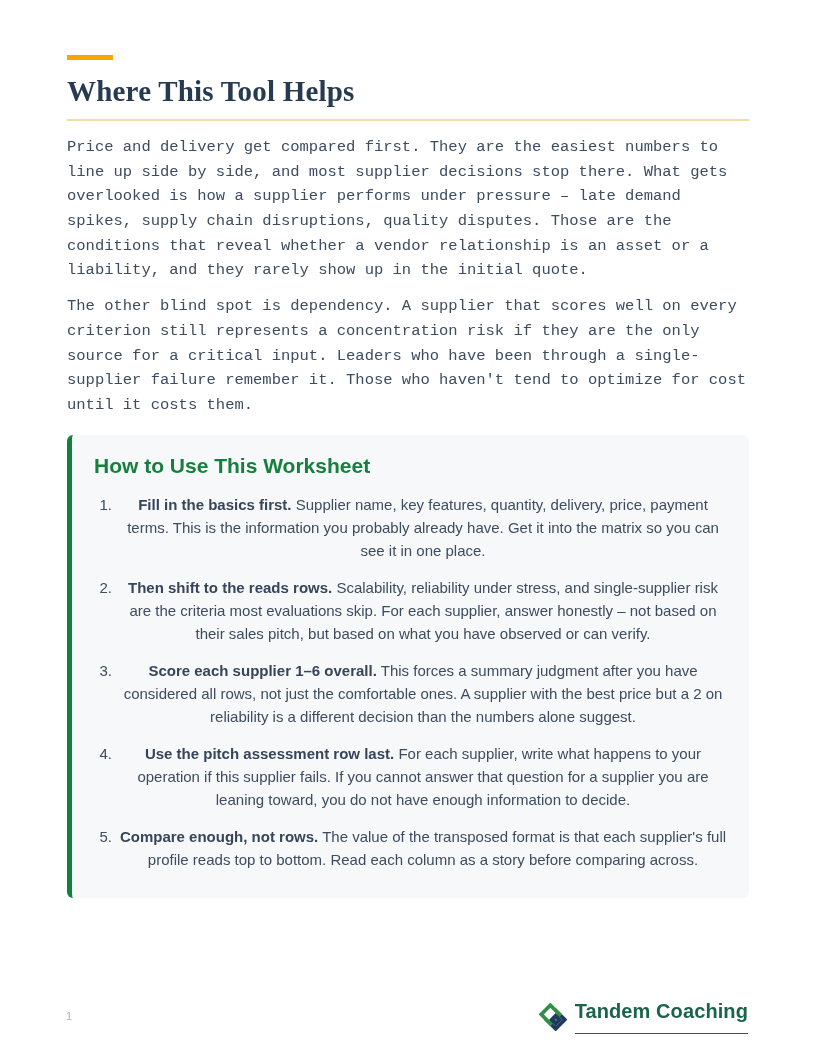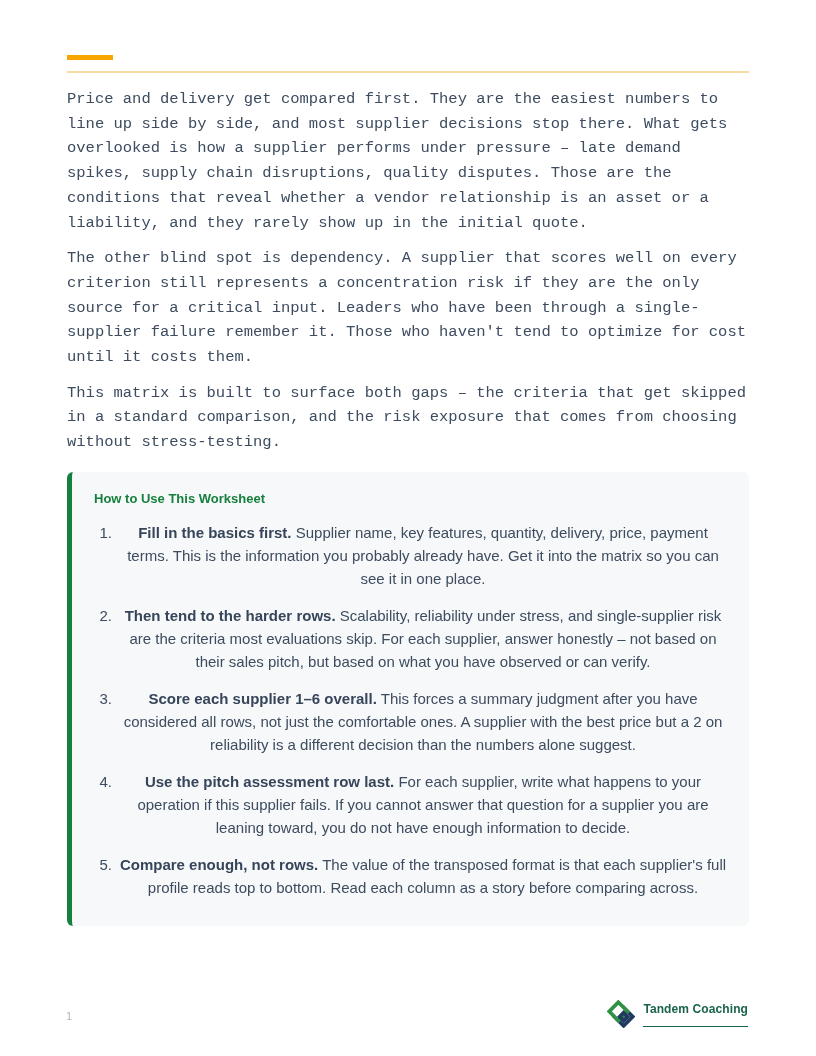--- a/index.html
+++ b/index.html
@@ -55,21 +55,21 @@
 
   .callout {
     margin-top: 17px;
     background: #F7F8F9;
     border-left: 5px solid #15803D;
     border-radius: 6px;
     padding: 19px 20px 27px 22px;
   }
 
   .callout-heading {
-    font-size: 13px;
+    font-size: 21px;
     font-weight: 700;
     color: #15803D;
   }
 
   .callout ol {
     list-style: none;
     margin-top: 15px;
   }
 
   .callout li {
@@ -114,55 +114,55 @@
   .brand {
     position: absolute;
     right: 68px;
     top: 0;
     display: flex;
     align-items: center;
     gap: 8px;
   }
 
   .brand-name {
-    font-size: 12px;
+    font-size: 20px;
     font-weight: 700;
     color: #1A6449;
     letter-spacing: 0.1px;
     border-bottom: 1.5px solid #1A6449;
     padding-bottom: 10px;
   }
 </style>
 </head>
 <body>
 
 <div class="page">
   <div class="content">
 
     <div class="accent-bar"></div>
 
+    <h1 class="doc-title">Where This Tool Helps</h1>
 
     <div class="title-rule"></div>
 
     <div class="intro">
       <p>Price and delivery get compared first. They are the easiest numbers to line up side by side, and most supplier decisions stop there. What gets overlooked is how a supplier performs under pressure – late demand spikes, supply chain disruptions, quality disputes. Those are the conditions that reveal whether a vendor relationship is an asset or a liability, and they rarely show up in the initial quote.</p>
       <p>The other blind spot is dependency. A supplier that scores well on every criterion still represents a concentration risk if they are the only source for a critical input. Leaders who have been through a single-supplier failure remember it. Those who haven't tend to optimize for cost until it costs them.</p>
-      <p>This matrix is built to surface both gaps – the criteria that get skipped in a standard comparison, and the risk exposure that comes from choosing without stress-testing.</p>
     </div>
 
     <div class="callout">
       <div class="callout-heading">How to Use This Worksheet</div>
       <ol>
         <li>
           <span class="li-num">1.</span>
           <span class="li-text"><span class="li-lead">Fill in the basics first.</span> <span>Supplier name, key features, quantity, delivery, price, payment terms. This is the information you probably already have. Get it into the matrix so you can see it in one place.</span></span>
         </li>
         <li>
           <span class="li-num">2.</span>
-          <span class="li-text"><span class="li-lead">Then tend to the harder rows.</span> <span>Scalability, reliability under stress, and single-supplier risk are the criteria most evaluations skip. For each supplier, answer honestly – not based on their sales pitch, but based on what you have observed or can verify.</span></span>
+          <span class="li-text"><span class="li-lead">Then shift to the reads rows.</span> <span>Scalability, reliability under stress, and single-supplier risk are the criteria most evaluations skip. For each supplier, answer honestly – not based on their sales pitch, but based on what you have observed or can verify.</span></span>
         </li>
         <li>
           <span class="li-num">3.</span>
           <span class="li-text"><span class="li-lead">Score each supplier 1–6 overall.</span> <span>This forces a summary judgment after you have considered all rows, not just the comfortable ones. A supplier with the best price but a 2 on reliability is a different decision than the numbers alone suggest.</span></span>
         </li>
         <li>
           <span class="li-num">4.</span>
           <span class="li-text"><span class="li-lead">Use the pitch assessment row last.</span> <span>For each supplier, write what happens to your operation if this supplier fails. If you cannot answer that question for a supplier you are leaning toward, you do not have enough information to decide.</span></span>
         </li>
         <li>

